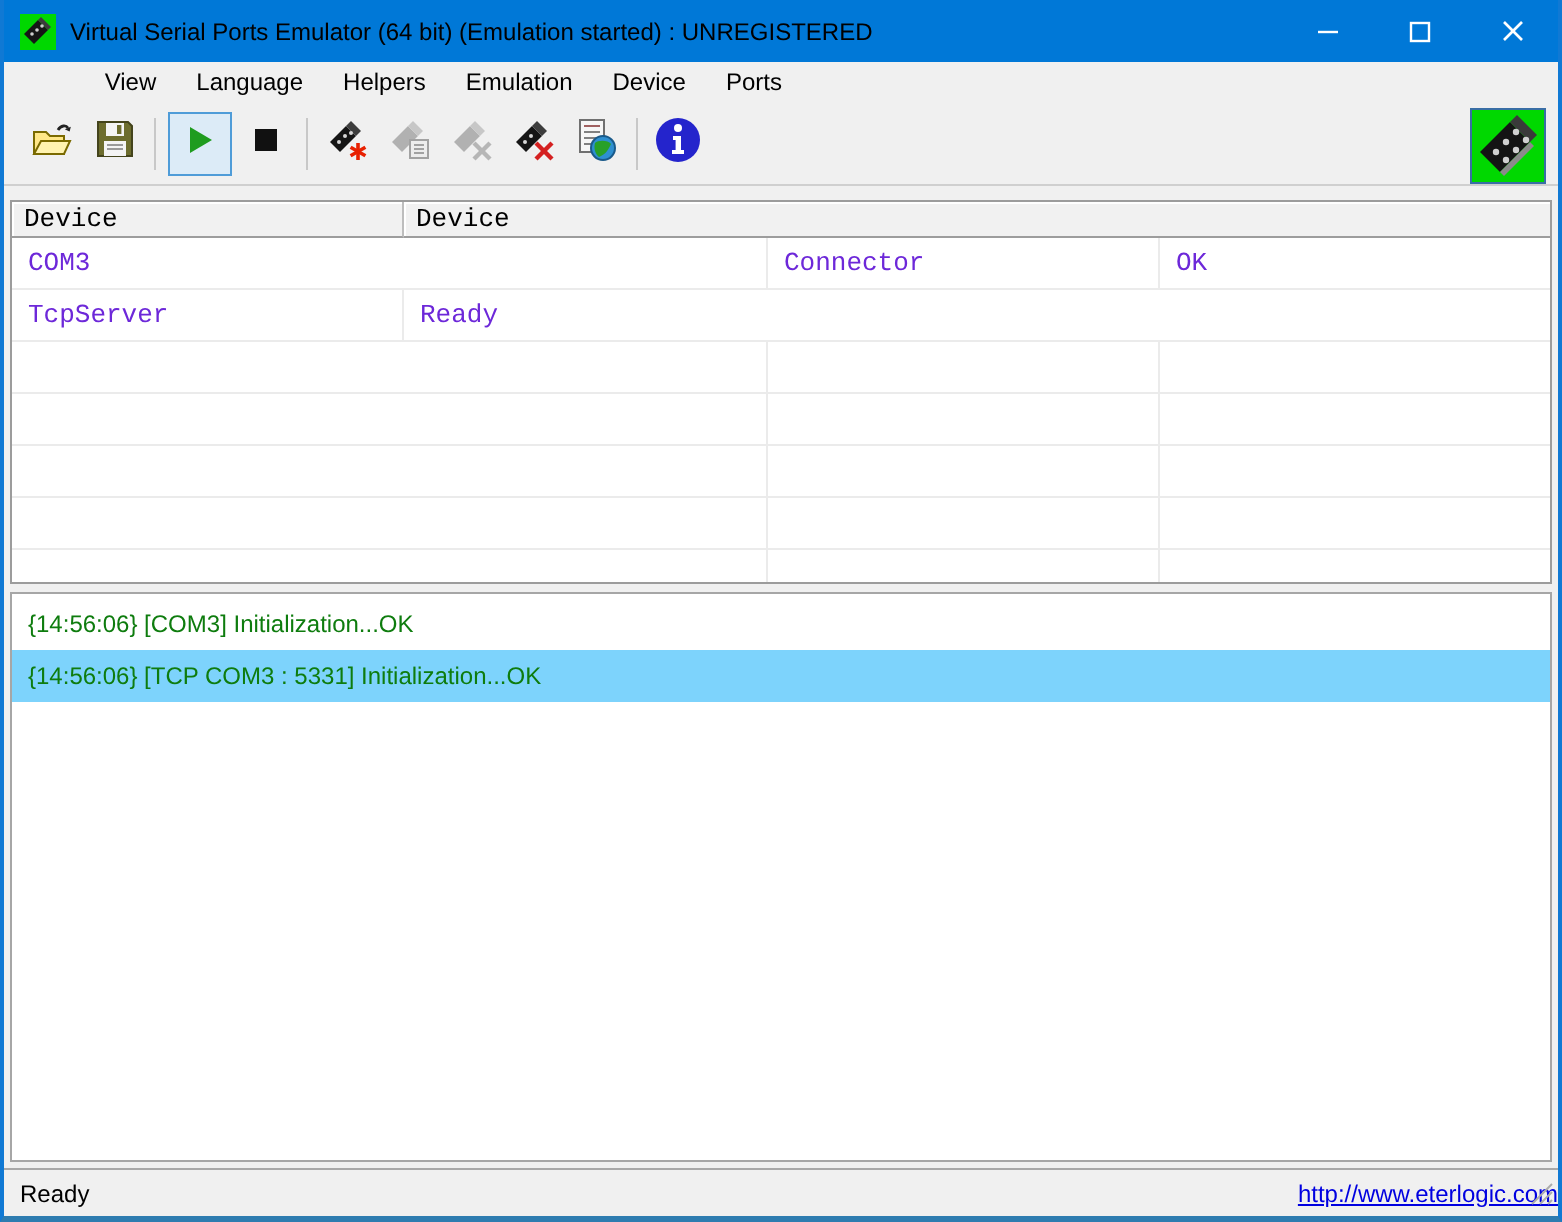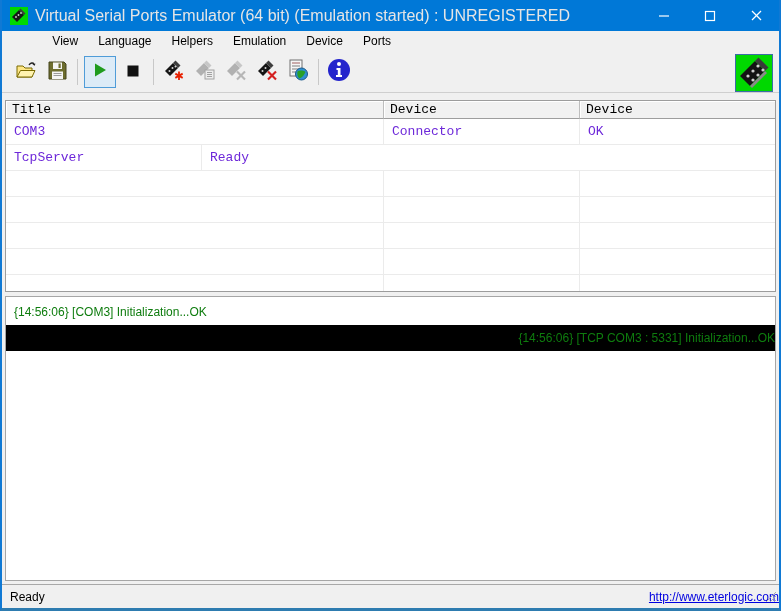--- a/index.html
+++ b/index.html
@@ -14,21 +14,21 @@
     overflow:hidden;
   }
 
   
   .titlebar {
     position:absolute; left:0; top:0; right:0; height:31px;
     background:#0078d7; display:flex; align-items:center;
   }
   .titlebar .app-icon { width:18px; height:18px; margin-left:8px; flex:0 0 auto; }
   .titlebar .title-text {
-    color:#e5e5e5; font-size:16px; margin-left:7px; white-space:nowrap;
+    color:#000000; font-size:12px; margin-left:7px; white-space:nowrap;
     flex:1 1 auto; overflow:hidden;
   }
   .win-controls { display:flex; height:31px; flex:0 0 auto; }
   .win-btn { width:46px; height:31px; display:flex; align-items:center; justify-content:center; }
 
   
   .menubar {
     position:absolute; left:0; top:31px; right:0; height:21px;
     background:#f0f0f0; display:flex; align-items:center; font-size:12px; color:#000;
   }
@@ -81,21 +81,21 @@
 
   
   .log-panel {
     position:absolute; left:3px; right:3px; top:296px; height:285px;
     background:#ffffff; border:1px solid #a6a6a6; overflow:hidden; padding-top:2px;
   }
   .log-entry {
     height:26px; line-height:26px; padding-left:8px; font-size:12px;
     color:#0e7c0e; white-space:nowrap;
   }
-  .log-entry.selected { background:#000000;text-align:right; }
+  .log-entry.selected { background:#7dd3fc; }
 
   
   .statusbar {
     position:absolute; left:0; right:0; top:584px; height:24px;
     background:#f0f0f0; border-top:1px solid #a8a8a8;
     display:flex; align-items:center; font-size:12px; color:#000;
   }
   .status-text { margin-left:8px; flex:1 1 auto; }
   .status-link { }
   .status-link a { color:#0000e0; text-decoration:underline; }
@@ -289,21 +289,20 @@
         <circle cx="23" cy="12" r="1.6" fill="#d0d0d0"></circle>
         <circle cx="18" cy="26" r="1.6" fill="#d0d0d0"></circle>
         <circle cx="23" cy="21" r="1.6" fill="#d0d0d0"></circle>
         <circle cx="28" cy="16" r="1.6" fill="#d0d0d0"></circle>
       </svg>
     </span>
   </div>
 
   <div class="device-table">
     <div class="tbl-header">
-      <div class="th c-title">Title</div>
       <div class="th c-device">Device</div>
       <div class="th c-status">Device</div>
     </div>
 
     <div class="tbl-row">
       <div class="td c-title">COM3</div>
       <div class="td c-device">Connector</div>
       <div class="td c-status">OK</div>
     </div>
 

